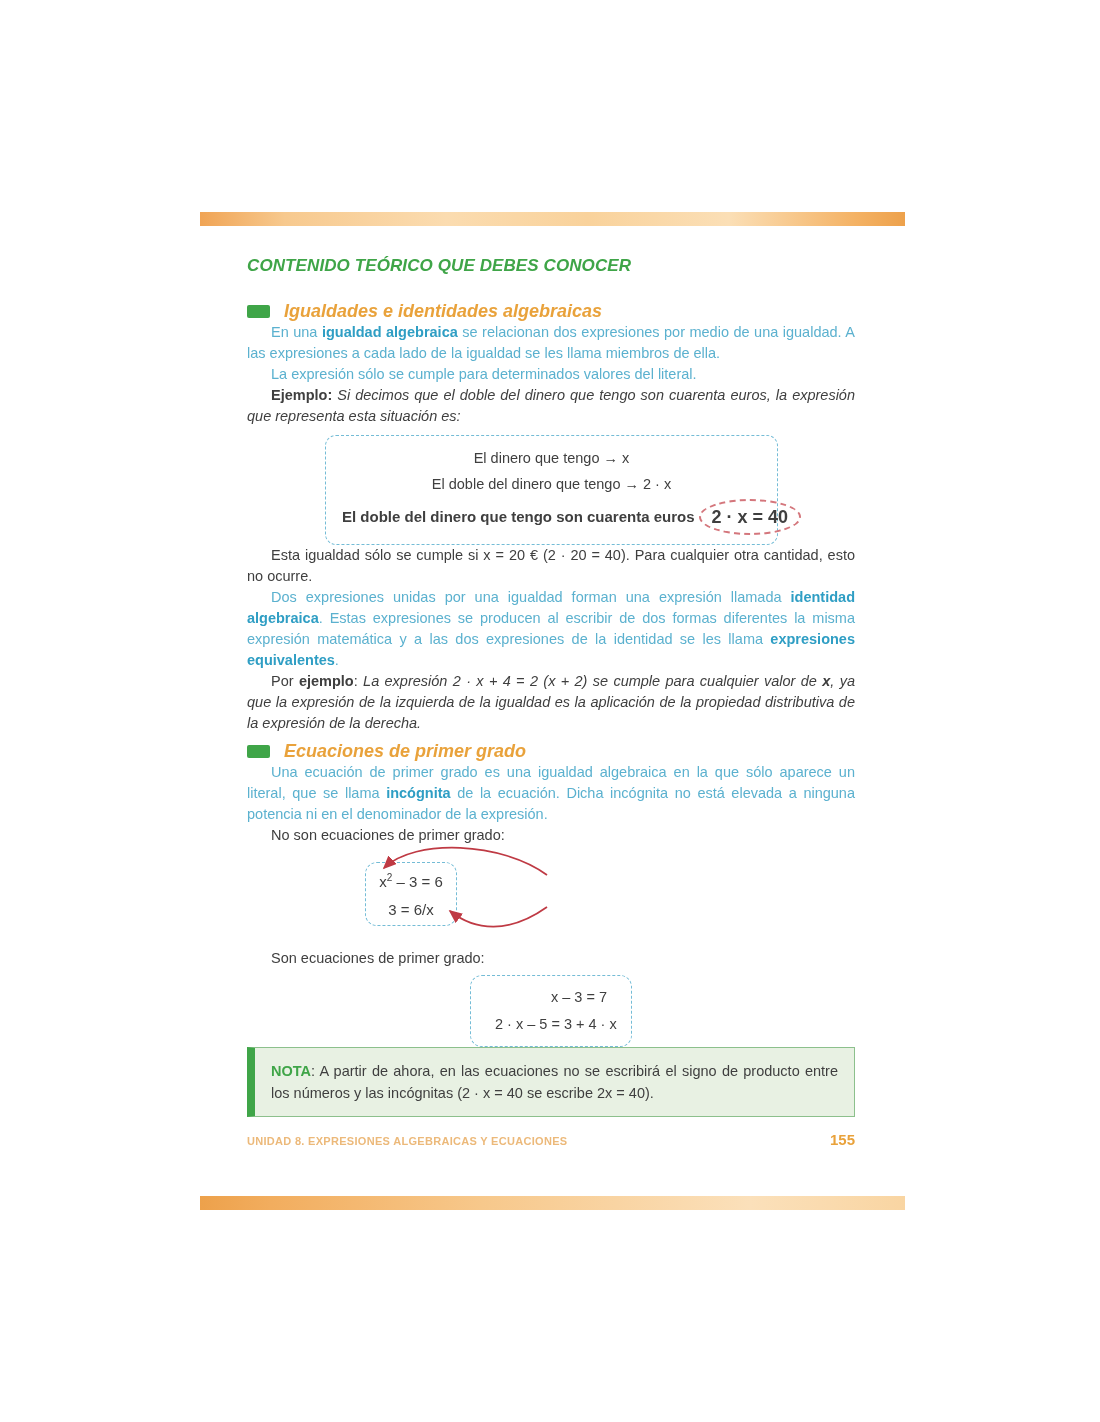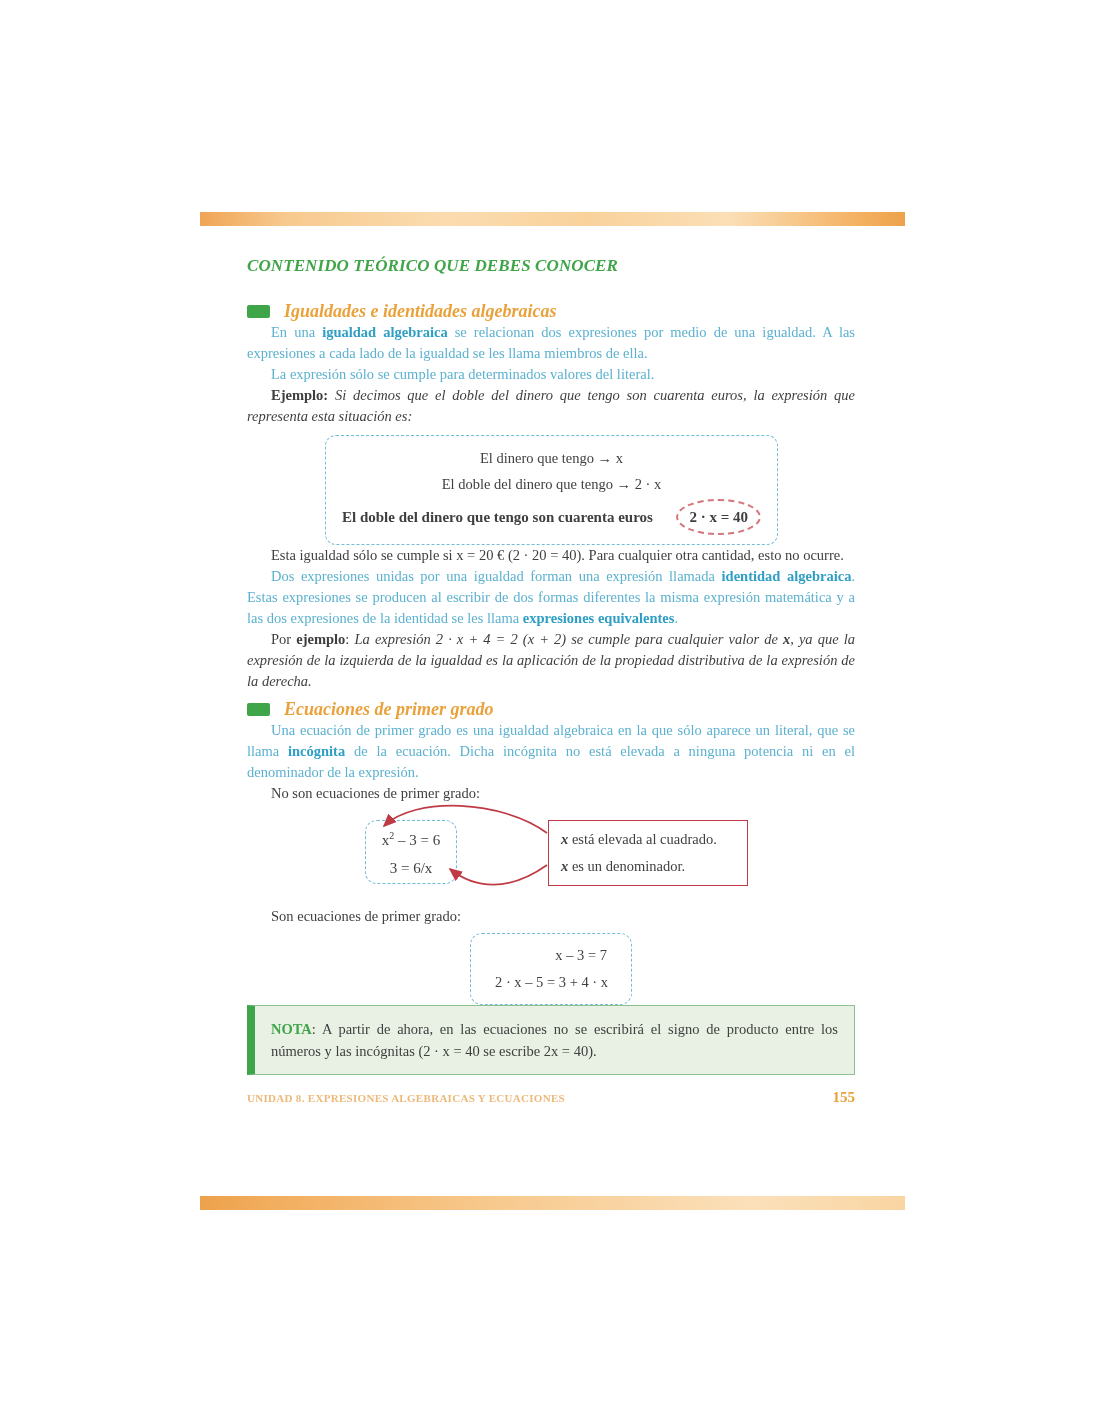--- a/index.html
+++ b/index.html
@@ -1,20 +1,20 @@
 <!DOCTYPE html>
 <html lang="es"><head>
 <meta charset="utf-8">
 <style>
   html,body{margin:0;padding:0;background:#ffffff;}
   .page{
     position:relative;
     width:1100px;height:1422px;
     background:#ffffff;
-    font-family:Liberation Serif, serif;
+    font-family:Liberation Sans, sans-serif;
     color:#3f3f3f;
     overflow:hidden;
     border-radius:11px;
   }
   .bar{position:absolute;left:200px;width:705px;height:14px;}
   .bar.top{
     top:212px;
     background:linear-gradient(90deg,#f0a455 0%,#f7c98e 12%,#fbdcb0 35%,#f9d29b 55%,#fbdfb6 75%,#f4b264 93%,#eda14b 100%);
   }
   .bar.bottom{
@@ -55,21 +55,21 @@
   .example-box .eq-line{font-size:14.5px;line-height:26px;text-align:center;color:#3f3f3f;}
   .example-box .eq-line3{
     display:flex;align-items:center;justify-content:space-between;gap:4px;
     line-height:26px;margin-top:2px;
   }
   .example-box .eq-line3 .lead{font-size:15px;font-weight:bold;color:#3f3f3f;white-space:nowrap;}
   .circled{
     display:inline-block;
     border:2px dashed #d4767c;border-radius:50%;
     padding:3px 11px;
-    font-size:15px;font-weight:bold;color:#3f3f3f;white-space:nowrap;
+    font-size:18px;font-weight:bold;color:#3f3f3f;white-space:nowrap;
   }
 
   .diagram{position:relative;height:100px;margin-top:0;}
   .diagram .dashed-eq-box{
     position:absolute;left:118px;top:16px;width:92px;height:64px;box-sizing:border-box;
     border:1.5px dashed #74bcd6;border-radius:12px;
     display:flex;flex-direction:column;align-items:center;justify-content:center;
   }
   .diagram .dashed-eq-box .deq{font-size:15px;line-height:28px;color:#3f3f3f;}
   .diagram .dashed-eq-box sup{font-size:10px;}
@@ -151,24 +151,20 @@
 
     <p class="body t-blue mt16"><span>Una ecuación de primer grado es una igualdad algebraica en la que sólo aparece un literal, que se llama </span><span class="t-blue-b">incógnita</span><span> de la ecuación. Dicha incógnita no está elevada a ninguna potencia ni en el denominador de la expresión.</span></p>
 
     <p class="body t-dark mt3">No son ecuaciones de primer grado:</p>
 
     <div class="diagram">
       <div class="dashed-eq-box">
         <div class="deq"><span>x</span><sup>2</sup><span> – 3 = 6</span></div>
         <div class="deq">3 = 6/x</div>
       </div>
-      <div class="label-box">
-        <div class="lab"><span class="bi">x</span><span> está elevada al cuadrado.</span></div>
-        <div class="lab"><span class="bi">x</span><span> es un denominador.</span></div>
-      </div>
       <svg class="arrows" width="608" height="100" viewBox="0 0 608 100">
         <defs>
           <marker id="arrowhead" markerWidth="9" markerHeight="8" refX="7" refY="3.5" orient="auto">
             <path d="M0,0 L8,3.5 L0,7 Z" fill="#bf3a44"></path>
           </marker>
         </defs>
         <path d="M 300 29 C 255 -4, 168 -8, 137 22" fill="none" stroke="#bf3a44" stroke-width="1.7" marker-end="url(#arrowhead)"></path>
         <path d="M 300 61 C 262 88, 228 85, 203 65" fill="none" stroke="#bf3a44" stroke-width="1.7" marker-end="url(#arrowhead)"></path>
       </svg>
     </div>

